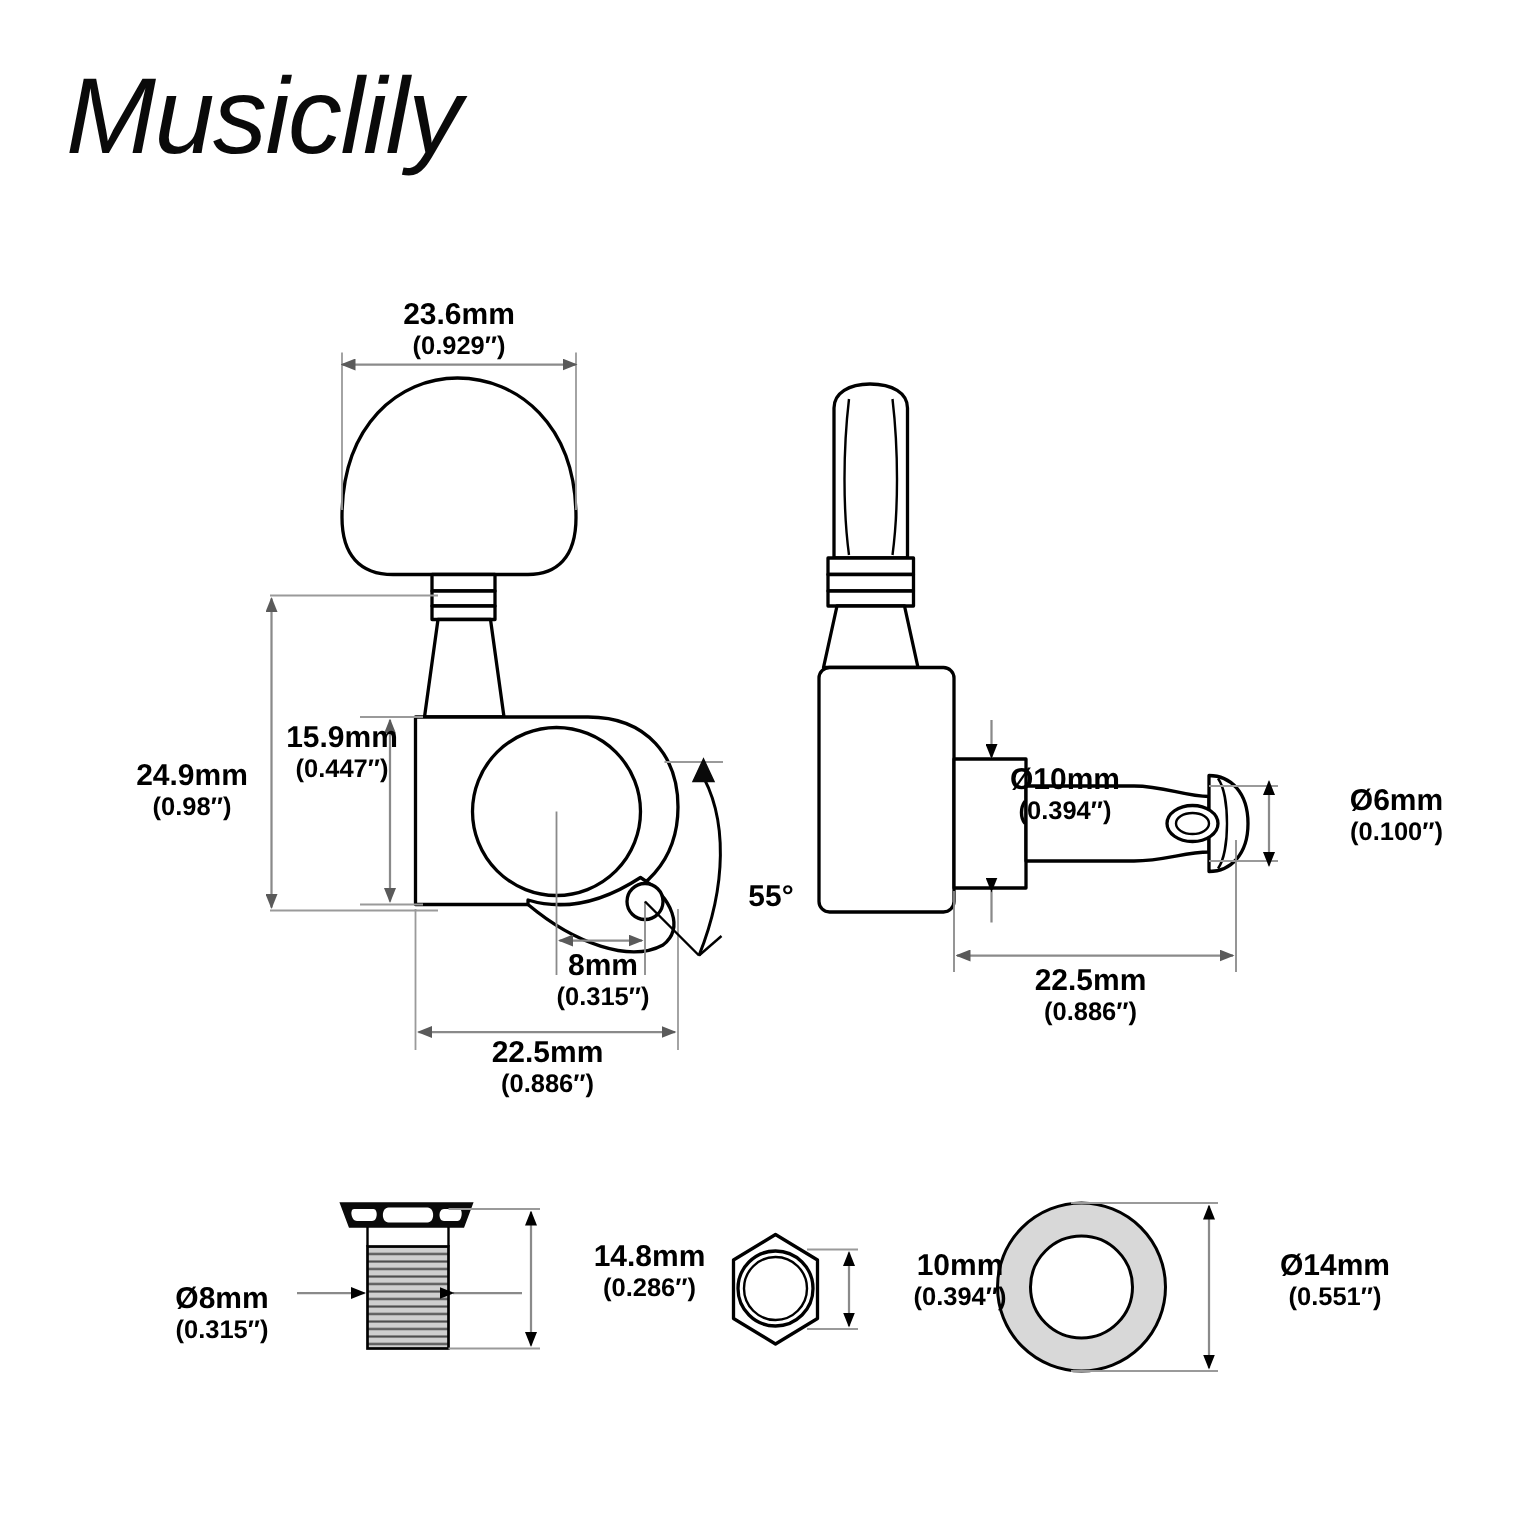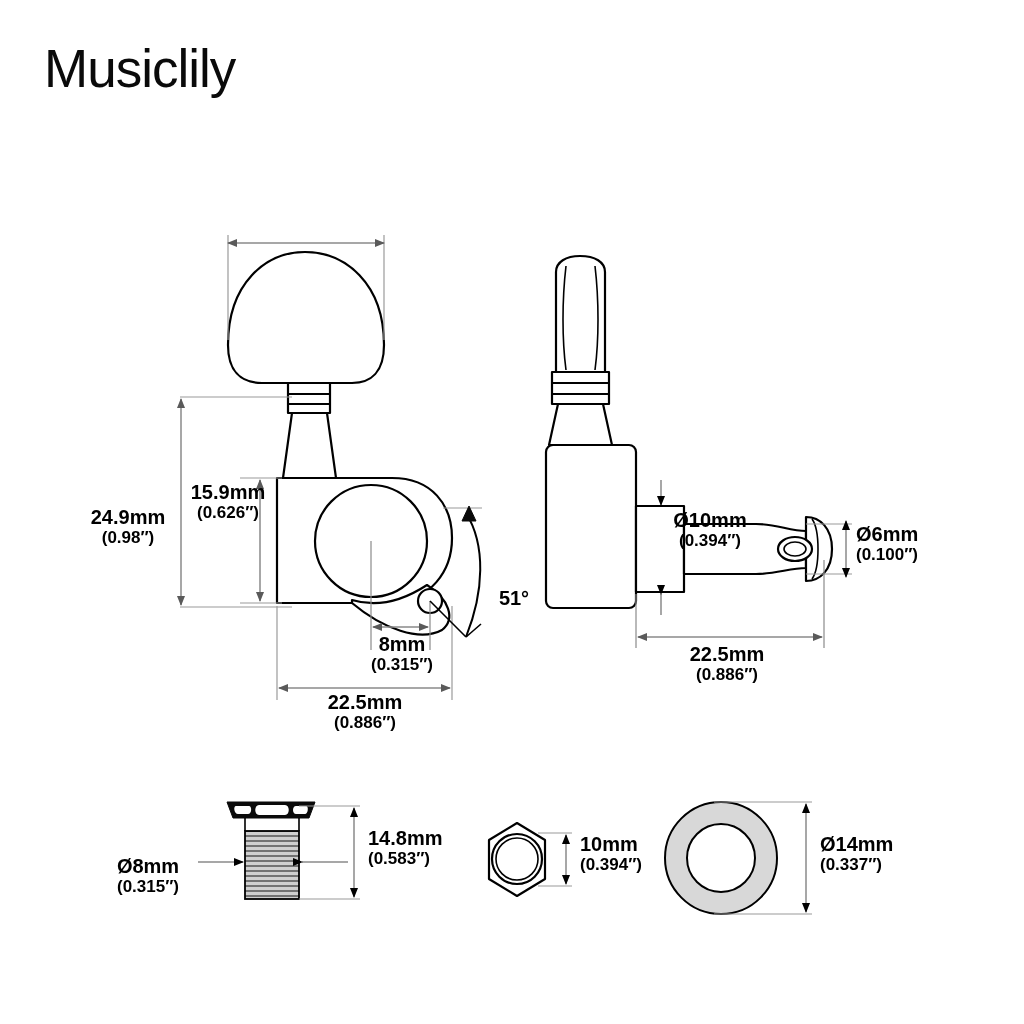--- a/index.html
+++ b/index.html
@@ -8,26 +8,27 @@
     width:1024px;height:1024px;
     background:#ffffff;
     font-family:"Liberation Sans", sans-serif;
     overflow:hidden;
     position:relative;
   }
   #sheet{position:relative;width:1024px;height:1024px;}
   #brand{
     position:absolute;
     left:44px; top:42px;
-    font-size:53px;
+    font-size:72px;
     line-height:1;
     font-weight:400;
     color:#0a0a0a;
     letter-spacing:-1px;
     white-space:nowrap;
+    font-style:italic;
   }
   svg#dwg{position:absolute;left:0;top:0;width:1024px;height:1024px;}
   .part{fill:#ffffff;stroke:#000000;stroke-width:2.2;stroke-linejoin:round;stroke-linecap:round;}
   .partthin{fill:none;stroke:#000000;stroke-width:1.6;}
   .dimline{stroke:#8a8a8a;stroke-width:1.5;fill:none;}
   .extline{stroke:#9a9a9a;stroke-width:1.2;fill:none;}
   .ctrline{stroke:#8a8a8a;stroke-width:1.2;fill:none;}
   .leader{stroke:#000000;stroke-width:1.6;fill:none;}
   .arc45{stroke:#000000;stroke-width:2;fill:none;}
   .solidblk{fill:#0a0a0a;stroke:#0a0a0a;stroke-width:1;}
@@ -37,21 +38,21 @@
     font-family:"Liberation Sans", sans-serif;
     font-weight:bold;
     color:#000000;
     text-align:center;
     line-height:1.08;
     white-space:nowrap;
   }
   .dimtext .mm{font-size:20px;display:block;}
   .dimtext .in{font-size:17px;display:block;}
   .dimtext.ang .mm{font-size:20px;}
-  .lt{text-align:left;}
+  .lt{text-align:center;}
 </style>
 </head>
 <body>
 
 <div id="sheet">
 
   <div id="brand">Musiclily</div>
 
   <svg id="dwg" viewBox="0 0 1024 1024">
     <defs>
@@ -217,43 +218,47 @@
       <circle class="washerfill" cx="721" cy="858" r="56"></circle>
       <circle cx="721" cy="858" r="34" fill="#ffffff" stroke="#000000" stroke-width="2"></circle>
     </g>
     <g>
       <line class="extline" x1="714" y1="802" x2="812" y2="802"></line>
       <line class="extline" x1="714" y1="914" x2="812" y2="914"></line>
       <line class="dimline" x1="806" y1="804" x2="806" y2="912" marker-start="url(#arwBlkL)" marker-end="url(#arwBlkR)"></line>
     </g>
   </svg>
 
+  <div class="dimtext" style="left:216px; top:200px; width:180px;">
+    <span class="mm">23.6mm</span>
+    <span class="in">(0.929″)</span>
+  </div>
 
   <div class="dimtext" style="left:78px; top:482px; width:100px;margin-top:25px;">
     <span class="mm">24.9mm</span>
     <span class="in">(0.98″)</span>
   </div>
 
   <div class="dimtext" style="left:176px; top:482px; width:104px;">
     <span class="mm">15.9mm</span>
-    <span class="in">(0.626″)</span>
+    <span class="in">(0.447″)</span>
   </div>
 
   <div class="dimtext" style="left:348px; top:634px; width:108px;">
     <span class="mm">8mm</span>
     <span class="in">(0.315″)</span>
   </div>
 
   <div class="dimtext" style="left:300px; top:692px; width:130px;">
     <span class="mm">22.5mm</span>
     <span class="in">(0.886″)</span>
   </div>
 
   <div class="dimtext ang" style="left:486px; top:588px; width:56px;">
-    <span class="mm">51°</span>
+    <span class="mm">55°</span>
   </div>
 
   <div class="dimtext" style="left:650px; top:462px; width:120px;margin-top:48px;">
     <span class="mm">Ø10mm</span>
     <span class="in">(0.394″)</span>
   </div>
 
   <div class="dimtext lt" style="left:856px; top:524px; width:150px;">
     <span class="mm">Ø6mm</span>
     <span class="in">(0.100″)</span>
@@ -264,26 +269,26 @@
     <span class="in">(0.886″)</span>
   </div>
 
   <div class="dimtext" style="left:88px; top:856px; width:120px;">
     <span class="mm">Ø8mm</span>
     <span class="in">(0.315″)</span>
   </div>
 
   <div class="dimtext lt" style="left:368px; top:828px; width:130px;">
     <span class="mm">14.8mm</span>
-    <span class="in">(0.583″)</span>
+    <span class="in">(0.286″)</span>
   </div>
 
   <div class="dimtext lt" style="left:580px; top:834px; width:120px;">
     <span class="mm">10mm</span>
     <span class="in">(0.394″)</span>
   </div>
 
   <div class="dimtext lt" style="left:820px; top:834px; width:140px;">
     <span class="mm">Ø14mm</span>
-    <span class="in">(0.337″)</span>
+    <span class="in">(0.551″)</span>
   </div>
 
 </div>
 
 </body></html>

